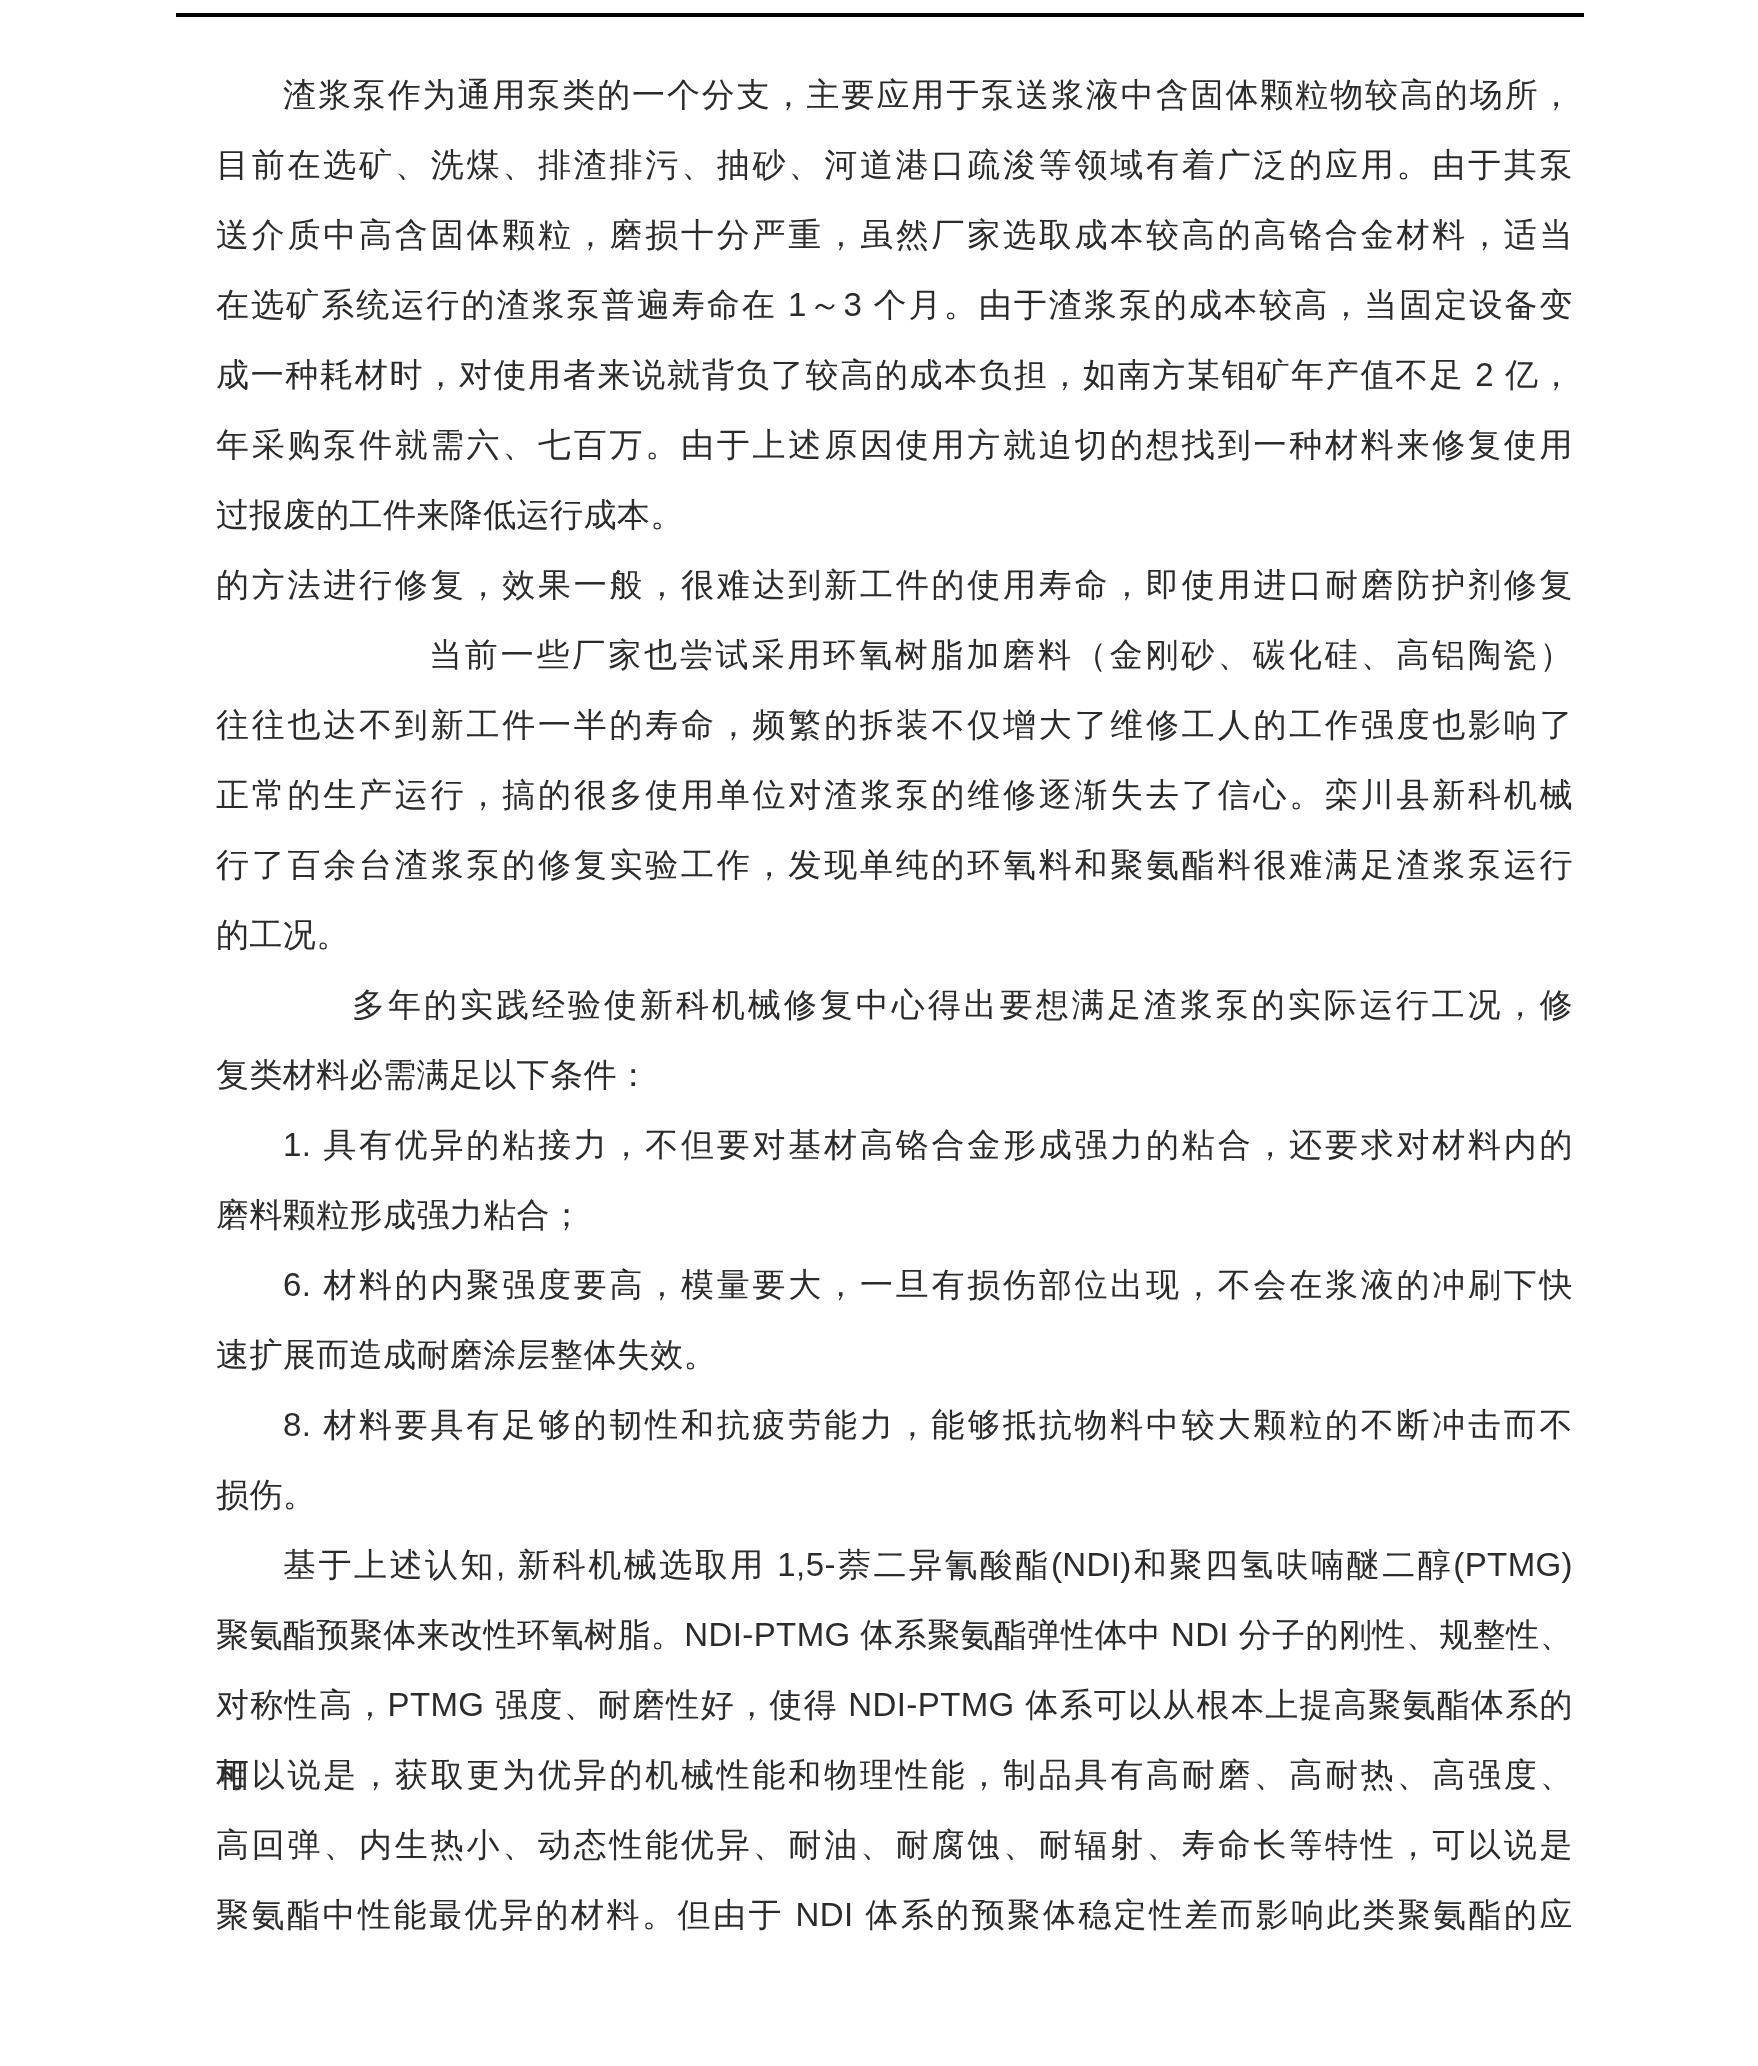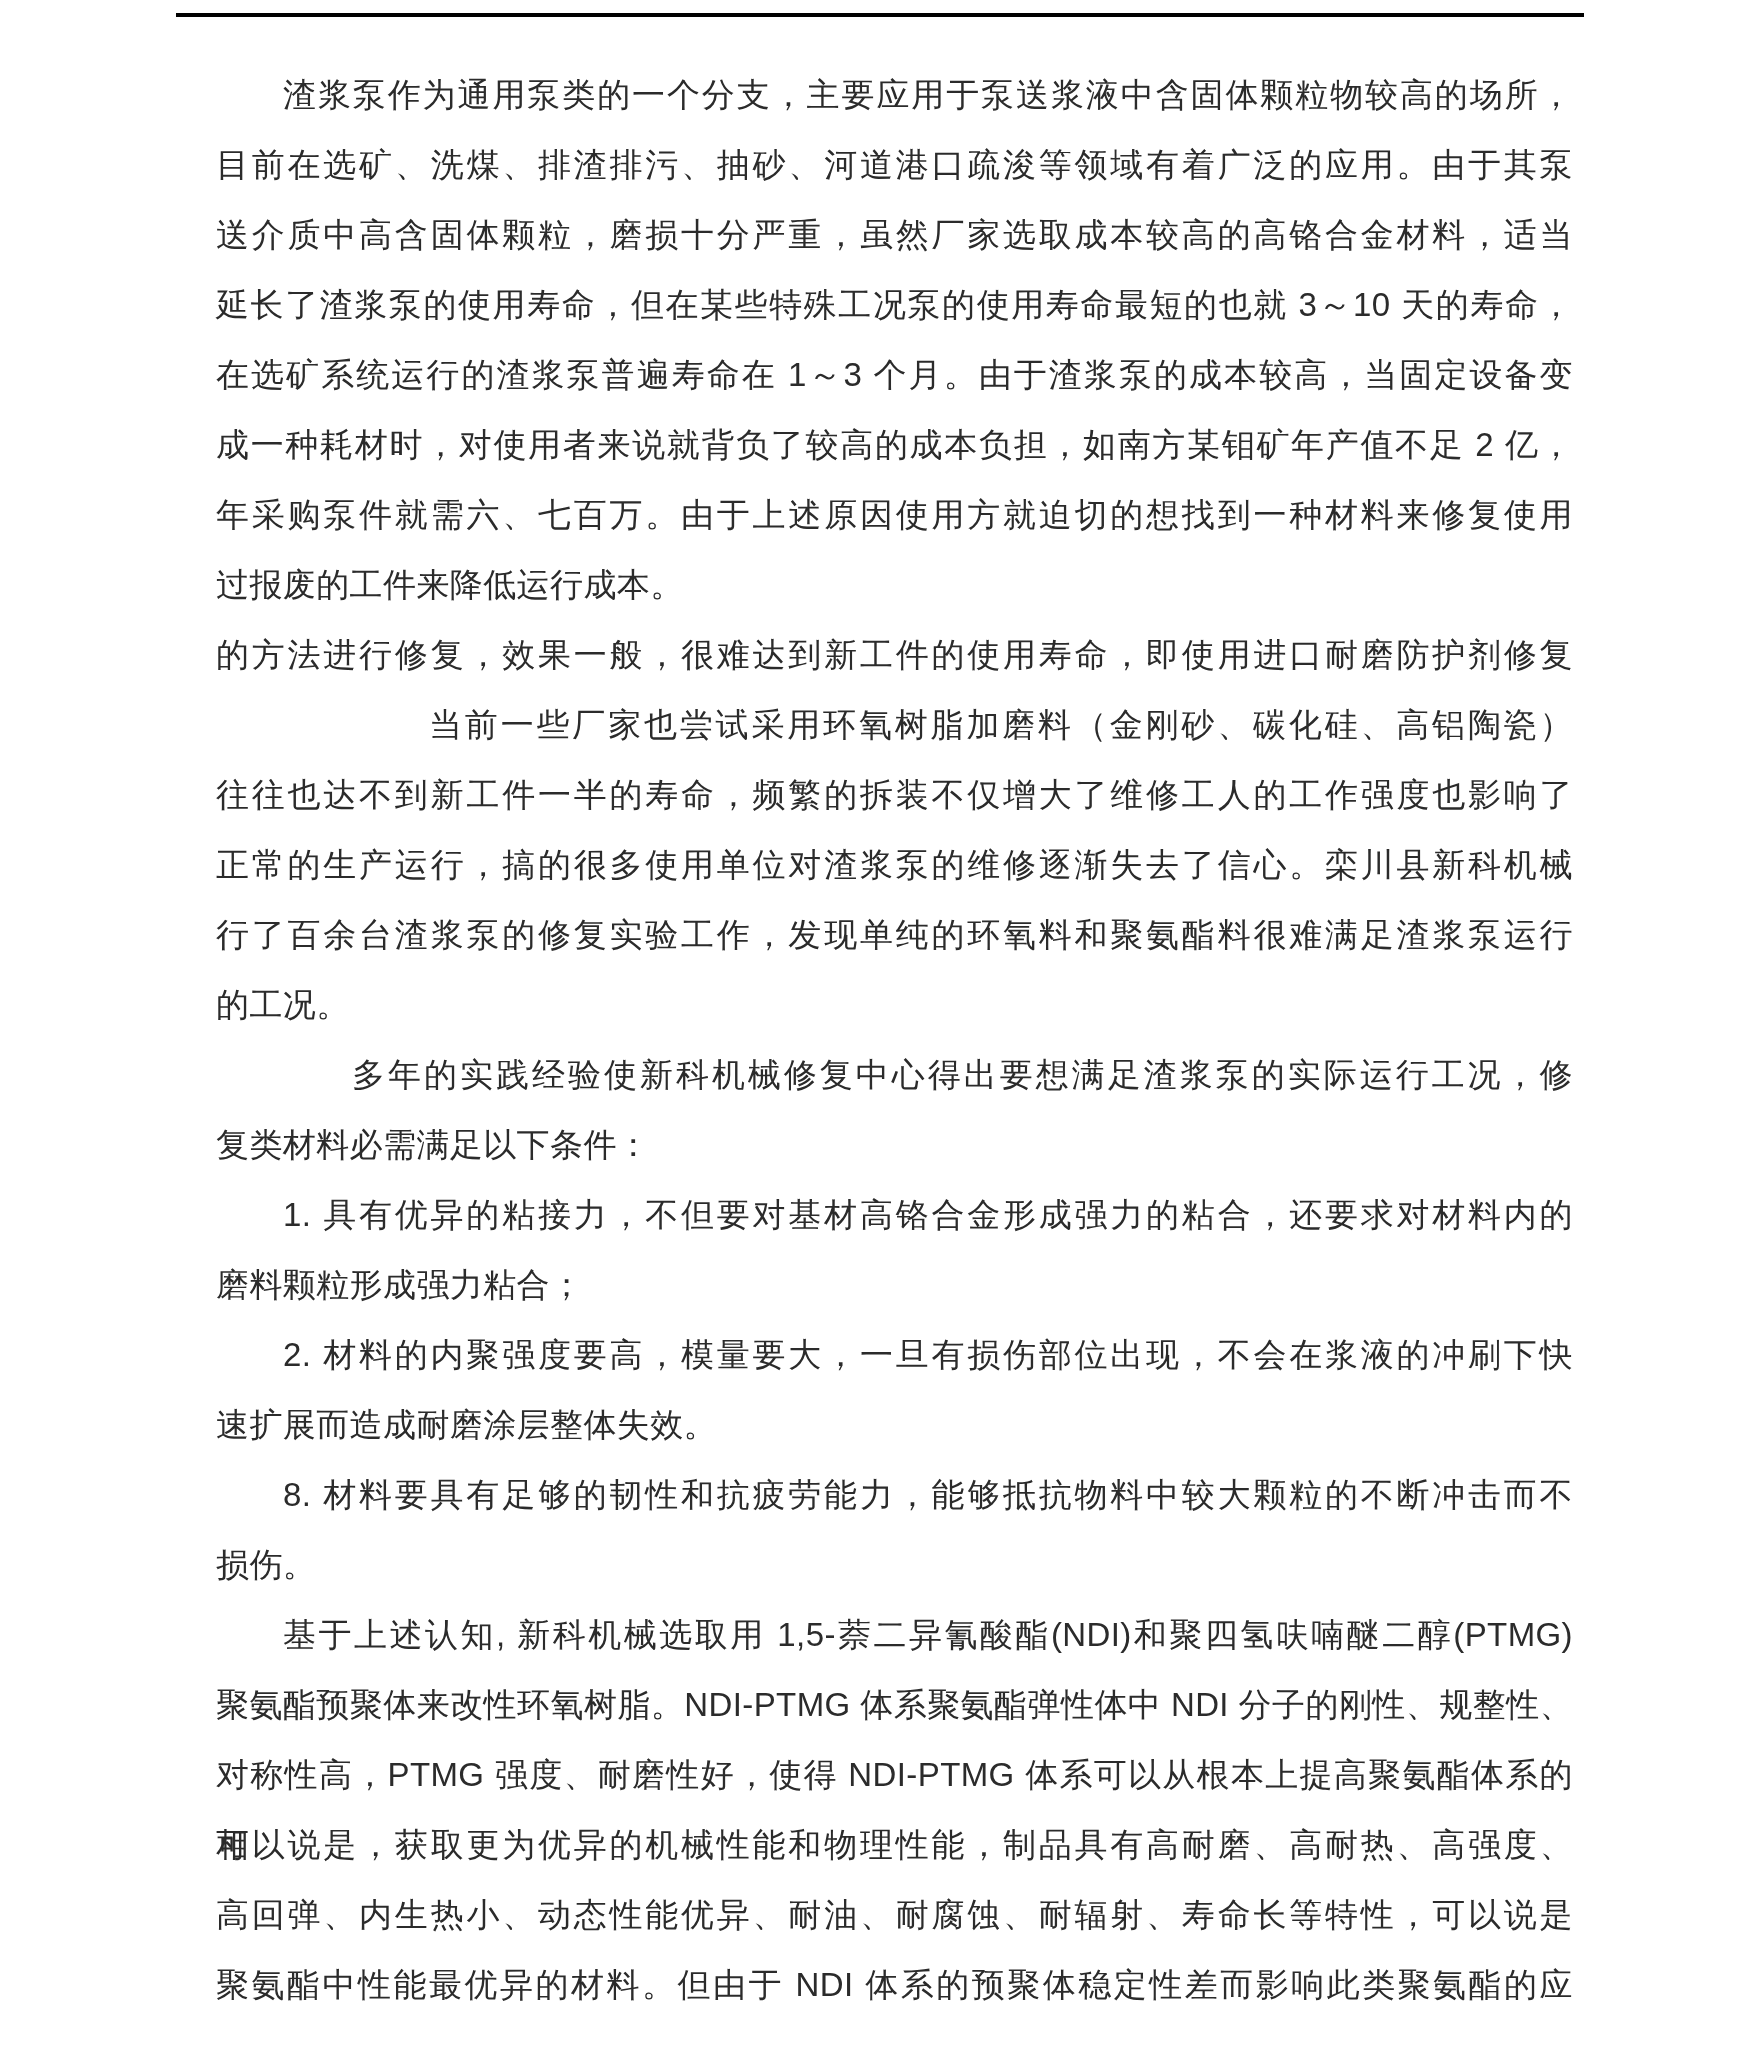--- a/index.html
+++ b/index.html
@@ -49,36 +49,35 @@
 </style>
 </head>
 <body>
 
 <div class="page" style="background: rgb(255, 255, 255);">
   <div class="top-rule" style="background: rgb(0, 0, 0);"></div>
   <div class="text-block" style="color: rgb(43, 43, 43);">
       <div class="text-line flush" style="padding-left: 67px;">渣浆泵作为通用泵类的一个分支，主要应用于泵送浆液中含固体颗粒物较高的场所，</div>
       <div class="text-line flush">目前在选矿、洗煤、排渣排污、抽砂、河道港口疏浚等领域有着广泛的应用。由于其泵</div>
       <div class="text-line flush">送介质中高含固体颗粒，磨损十分严重，虽然厂家选取成本较高的高铬合金材料，适当</div>
-      <div class="text-line flush">延长了渣浆泵的使用寿命，但在某些特殊工况泵的使用寿命最短的也就 3～10 天的寿命，</div>
       <div class="text-line flush">在选矿系统运行的渣浆泵普遍寿命在 1～3 个月。由于渣浆泵的成本较高，当固定设备变</div>
       <div class="text-line flush">成一种耗材时，对使用者来说就背负了较高的成本负担，如南方某钼矿年产值不足 2 亿，</div>
       <div class="text-line flush">年采购泵件就需六、七百万。由于上述原因使用方就迫切的想找到一种材料来修复使用</div>
       <div class="text-line short">过报废的工件来降低运行成本。</div>
       <div class="text-line flush">的方法进行修复，效果一般，很难达到新工件的使用寿命，即使用进口耐磨防护剂修复</div>
       <div class="text-line flush" style="padding-left: 213px;">当前一些厂家也尝试采用环氧树脂加磨料（金刚砂、碳化硅、高铝陶瓷）</div>
       <div class="text-line flush">往往也达不到新工件一半的寿命，频繁的拆装不仅增大了维修工人的工作强度也影响了</div>
       <div class="text-line flush">正常的生产运行，搞的很多使用单位对渣浆泵的维修逐渐失去了信心。栾川县新科机械</div>
       <div class="text-line flush">行了百余台渣浆泵的修复实验工作，发现单纯的环氧料和聚氨酯料很难满足渣浆泵运行</div>
       <div class="text-line short">的工况。</div>
       <div class="text-line flush" style="padding-left: 136px;">多年的实践经验使新科机械修复中心得出要想满足渣浆泵的实际运行工况，修</div>
       <div class="text-line short">复类材料必需满足以下条件：</div>
       <div class="text-line flush" style="padding-left: 67px;">1. 具有优异的粘接力，不但要对基材高铬合金形成强力的粘合，还要求对材料内的</div>
       <div class="text-line short">磨料颗粒形成强力粘合；</div>
-      <div class="text-line flush" style="padding-left: 67px;">2. 材料的内聚强度要高，模量要大，一旦有损伤部位出现，不会在浆液的冲刷下快</div>
+      <div class="text-line flush" style="padding-left: 67px;">6. 材料的内聚强度要高，模量要大，一旦有损伤部位出现，不会在浆液的冲刷下快</div>
       <div class="text-line short">速扩展而造成耐磨涂层整体失效。</div>
       <div class="text-line flush" style="padding-left: 67px;">8. 材料要具有足够的韧性和抗疲劳能力，能够抵抗物料中较大颗粒的不断冲击而不</div>
       <div class="text-line short">损伤。</div>
       <div class="text-line flush" style="padding-left: 67px;">基于上述认知, 新科机械选取用 1,5-萘二异氰酸酯(NDI)和聚四氢呋喃醚二醇(PTMG)</div>
       <div class="text-line flush">聚氨酯预聚体来改性环氧树脂。NDI-PTMG 体系聚氨酯弹性体中 NDI 分子的刚性、规整性、</div>
       <div class="text-line flush">对称性高，PTMG 强度、耐磨性好，使得 NDI-PTMG 体系可以从根本上提高聚氨酯体系的相</div>
       <div class="text-line flush">可以说是，获取更为优异的机械性能和物理性能，制品具有高耐磨、高耐热、高强度、</div>
       <div class="text-line flush">高回弹、内生热小、动态性能优异、耐油、耐腐蚀、耐辐射、寿命长等特性，可以说是</div>
       <div class="text-line flush">聚氨酯中性能最优异的材料。但由于 NDI 体系的预聚体稳定性差而影响此类聚氨酯的应</div>
     </div>

